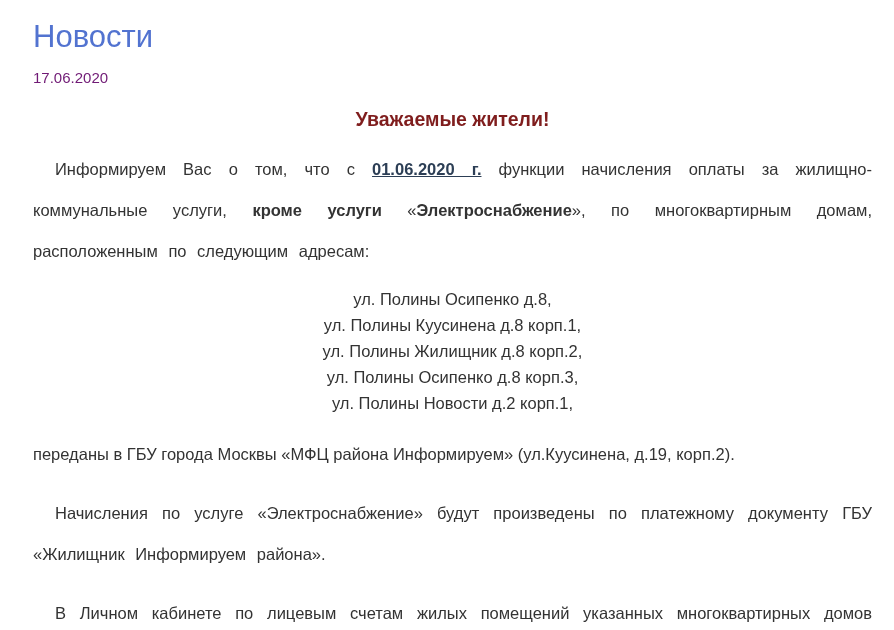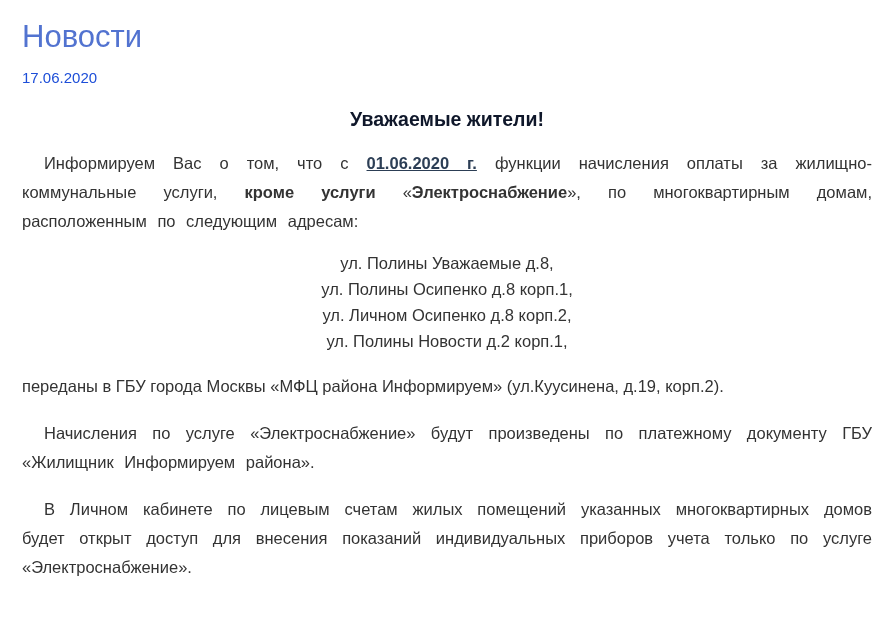--- a/index.html
+++ b/index.html
@@ -5,49 +5,49 @@
   html, body {
     margin: 0;
     padding: 0;
     background: #ffffff;
   }
   .page {
     position: relative;
     width: 894px;
     height: 630px;
     box-sizing: border-box;
-    padding: 16px 22px 0 22px;
+    padding: 16px 22px 0 33px;
     overflow: hidden;
     background: #ffffff;
     font-family: "Liberation Sans", "DejaVu Sans", sans-serif;
     color: #333333;
   }
   .page-title {
     margin: 2px 0 0 0;
     font-size: 31px;
     line-height: 38px;
     font-weight: 400;
     color: #5273d0;
   }
   .news-date {
     margin-top: 13px;
     font-size: 15px;
-    color: #1d4ed8;
+    color: #701a75;
   }
   .greeting {
     margin: 22px 0 0 0;
     text-align: center;
     font-size: 19.5px;
     font-weight: 700;
-    color: #0f172a;
+    color: #7f1d1d;
   }
   p.body {
     margin: 18px 0 0 0;
     font-size: 16.5px;
-    line-height: 29px;
+    line-height: 41px;
     color: #333333;
   }
   .justify {
     text-align: justify;
     word-spacing: 6px;
   }
   .indent {
     text-indent: 22px;
   }
   .date-accent {
@@ -75,23 +75,24 @@
 
   <div class="news-date">17.06.2020</div>
 
   <article>
 
     <h2 class="greeting">Уважаемые жители!</h2>
 
     <p class="body justify indent"><span>Информируем Вас о том, что с </span><span class="date-accent">01.06.2020 г.</span><span> функции начисления оплаты за жилищно-коммунальные услуги, </span><span class="bold">кроме услуги</span><span> «</span><span class="bold">Электроснабжение</span><span>», по многоквартирным домам, расположенным по следующим адресам:</span></p>
 
     <div class="addresses">
-      <div>ул. Полины Уважаемые д.8,</div>
-      <div>ул. Полины Осипенко д.8 корп.1,</div>
-      <div>ул. Личном Осипенко д.8 корп.2,</div>
+      <div>ул. Полины Осипенко д.8,</div>
+      <div>ул. Полины Куусинена д.8 корп.1,</div>
+      <div>ул. Полины Жилищник д.8 корп.2,</div>
+      <div>ул. Полины Осипенко д.8 корп.3,</div>
       <div>ул. Полины Новости д.2 корп.1,</div>
     </div>
 
     <p class="body">переданы в ГБУ города Москвы «МФЦ района Информируем» (ул.Куусинена, д.19, корп.2).</p>
 
     <p class="body justify indent">Начисления по услуге «Электроснабжение» будут произведены по платежному документу ГБУ «Жилищник Информируем района».</p>
 
     <p class="body justify indent">В Личном кабинете по лицевым счетам жилых помещений указанных многоквартирных домов будет открыт доступ для внесения показаний индивидуальных приборов учета только по услуге «Электроснабжение».</p>
 
   </article>

